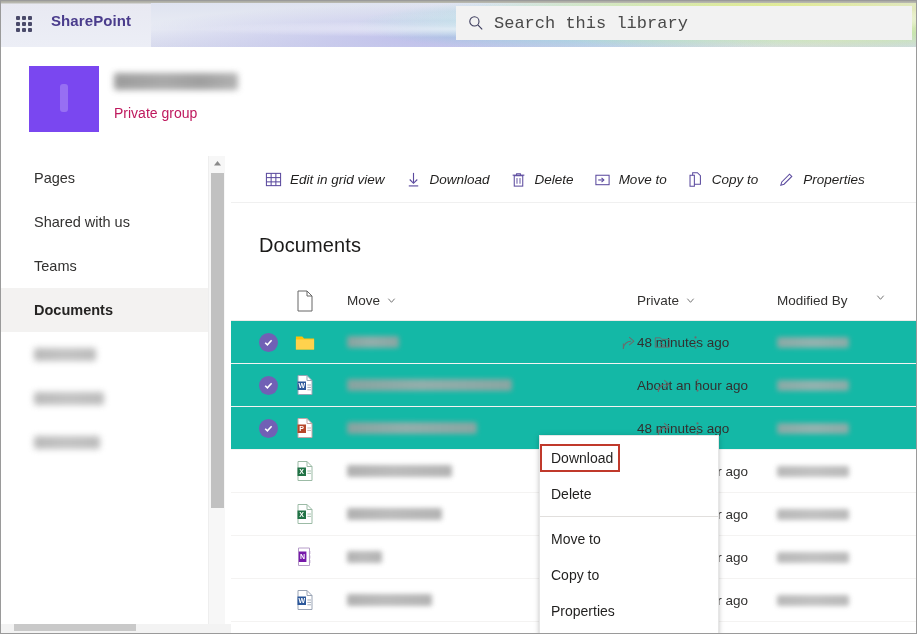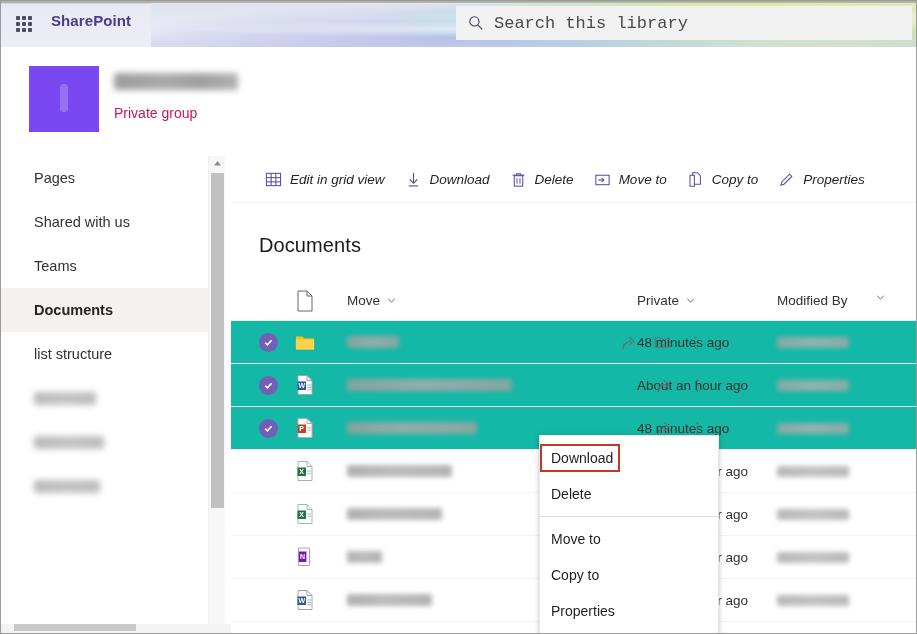--- a/index.html
+++ b/index.html
@@ -261,23 +261,20 @@
         <span>Pages</span>
       </div>
       <div class="nav-item">
         <span>Shared with us</span>
       </div>
       <div class="nav-item">
         <span>Teams</span>
       </div>
       <div class="nav-item selected">
         <span>Documents</span>
-      </div>
-      <div class="nav-item">
-        <span>list structure</span>
       </div>
       <div class="nav-item blurred">
         <div class="nav-blur-bar"></div>
       </div>
       <div class="nav-item blurred">
         <div class="nav-blur-bar w2"></div>
       </div>
       <div class="nav-item blurred">
         <div class="nav-blur-bar w3"></div>
       </div>

